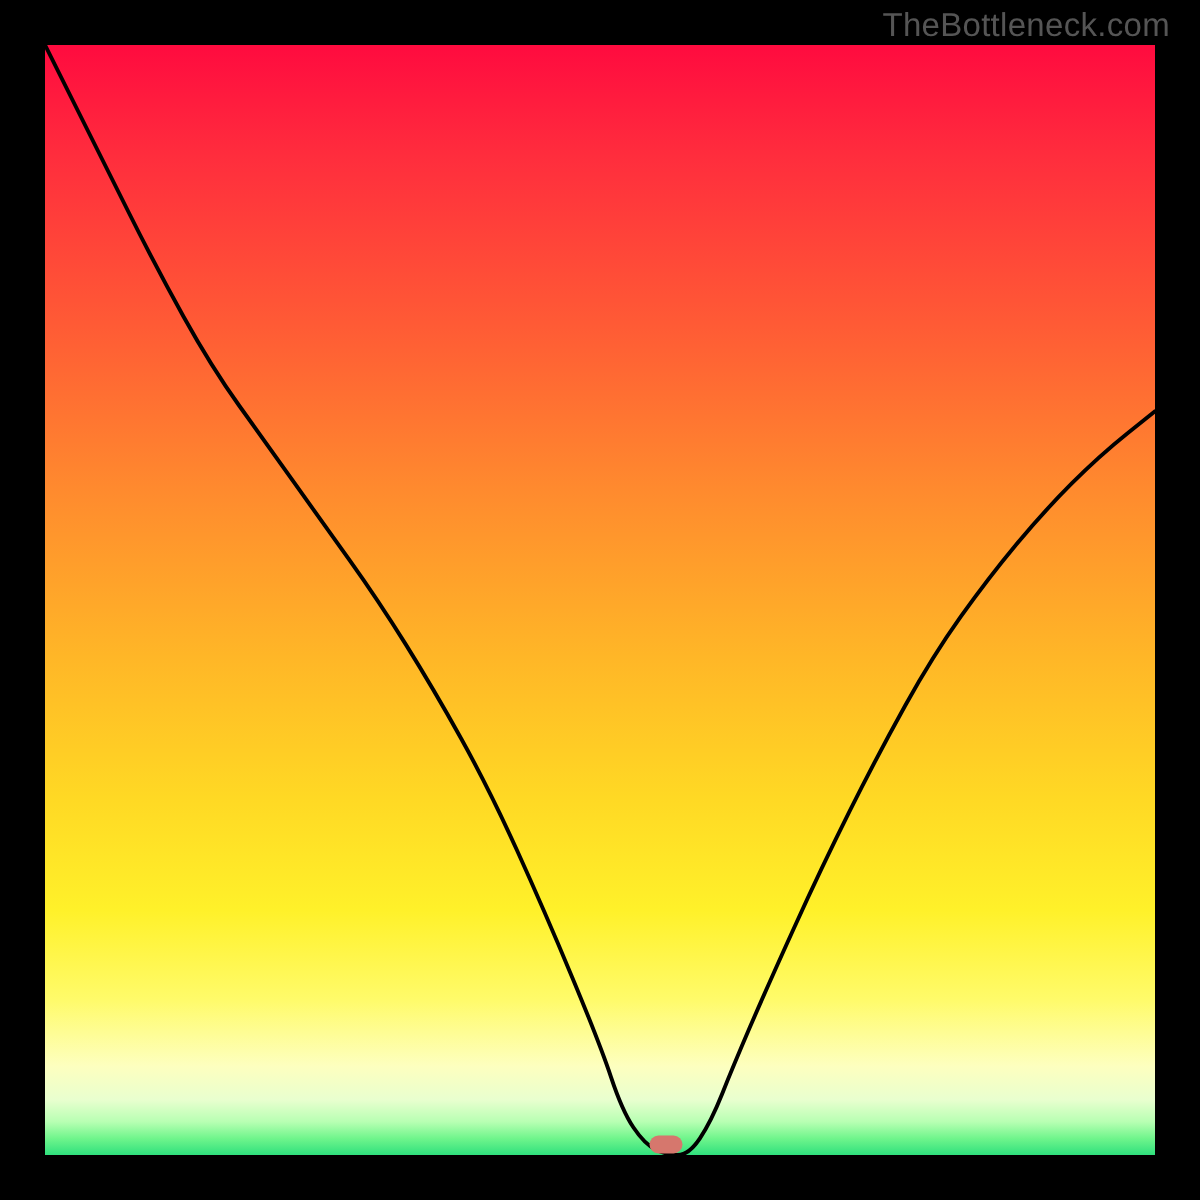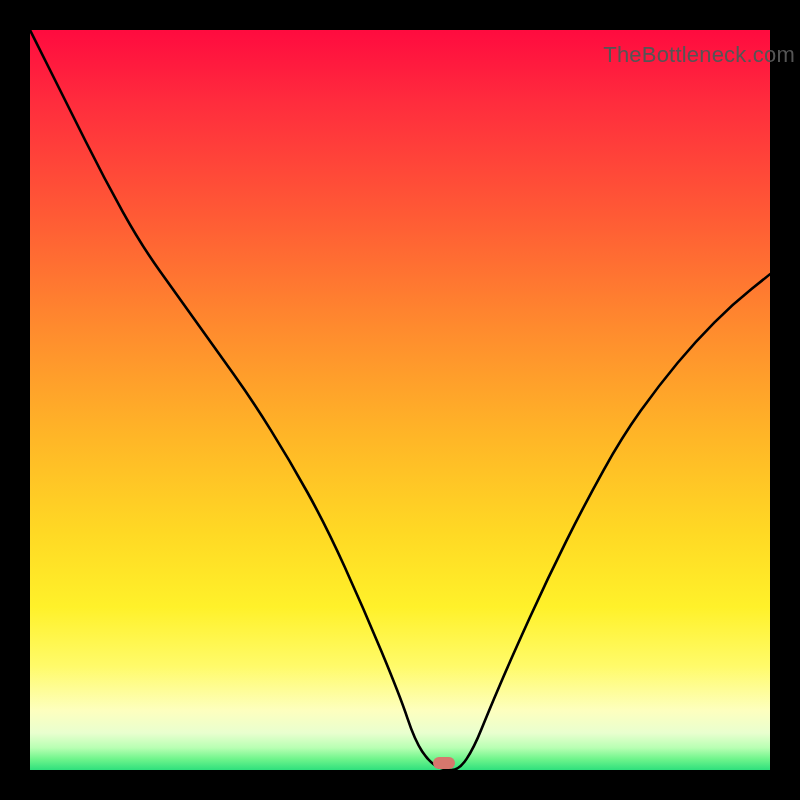--- a/index.html
+++ b/index.html
@@ -13,27 +13,26 @@
   }
   .frame {
     position: relative;
     width: 800px;
     height: 800px;
     background: #000;
   }
   .watermark {
     position: absolute;
     top: 4px;
-    right: 5px;
+    right: 20px;
     color: #555;
     font-size: 22px;
     font-weight: 500;
     letter-spacing: 0.2px;
     z-index: 10;
-    margin-top: 38px;
   }
   .plot-area {
     position: absolute;
     left: 30px;
     top: 30px;
     width: 740px;
     height: 740px;
     overflow: hidden;
   }
   .gradient {

